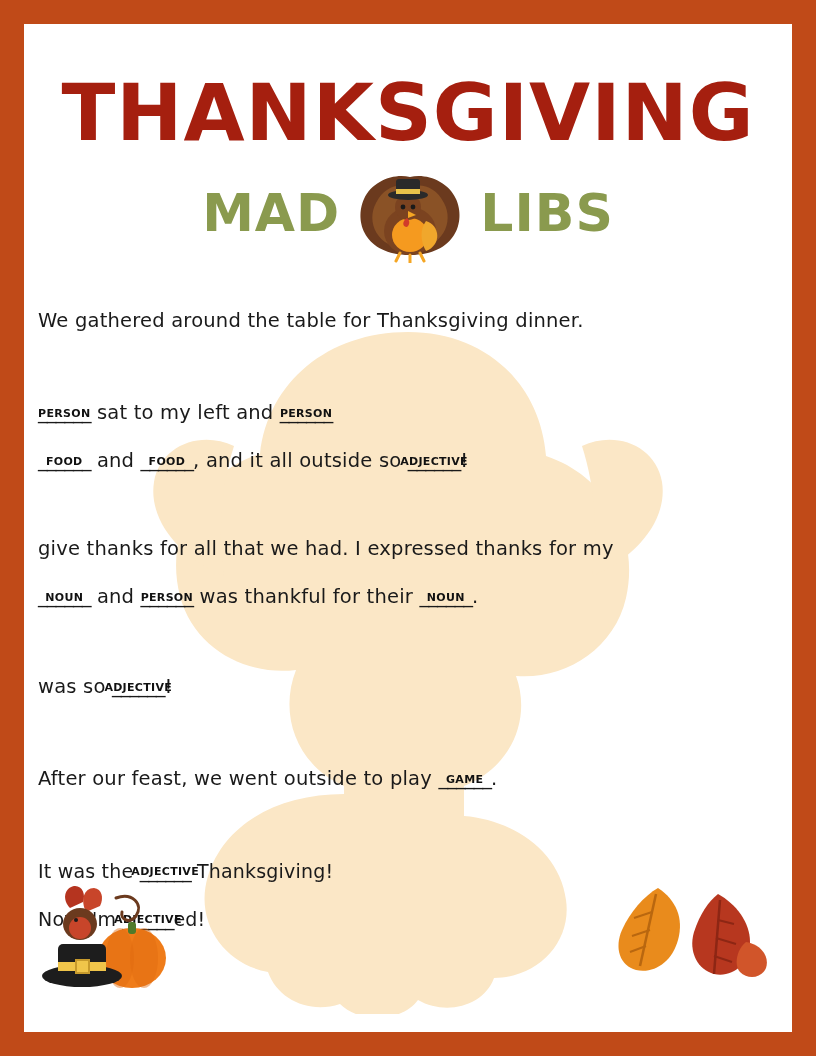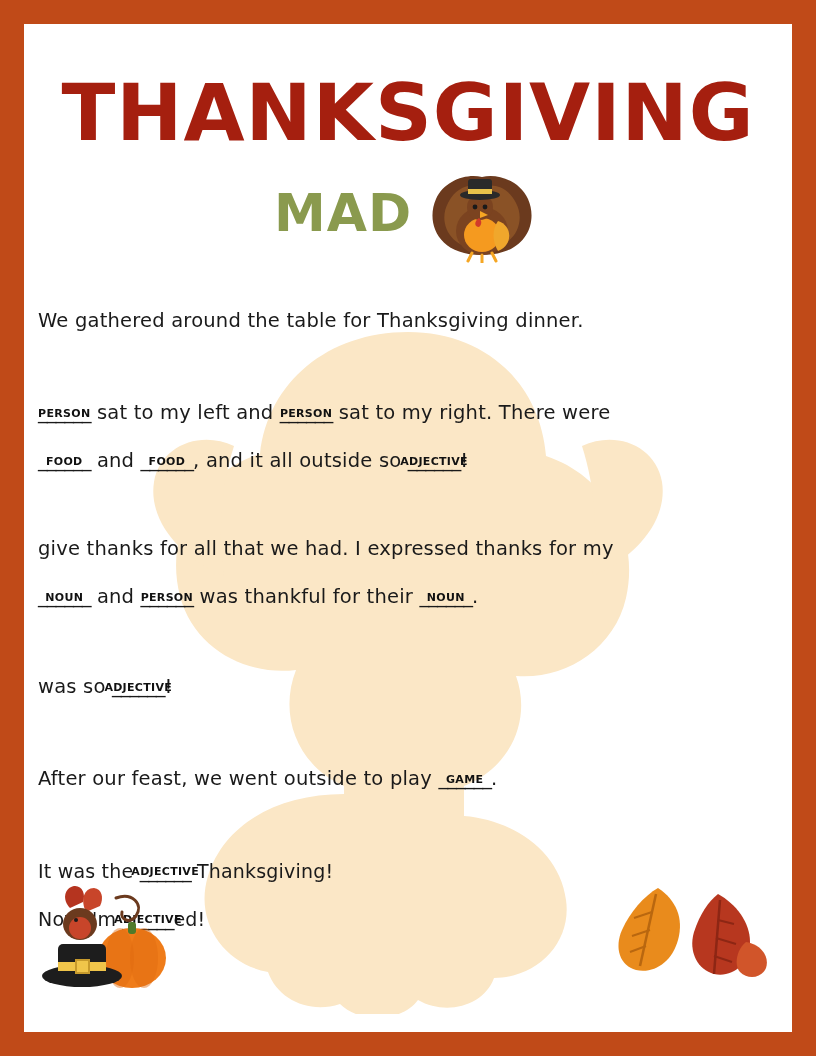--- a/index.html
+++ b/index.html
@@ -179,27 +179,28 @@
           <rect x="46" y="26" width="24" height="5" fill="#e8c24a"></rect>
 
           <circle cx="53" cy="44" r="2.4" fill="#1a1a1a"></circle>
           <circle cx="63" cy="44" r="2.4" fill="#1a1a1a"></circle>
           <path d="M58 48 L66 52 L58 55 Z" fill="#f5a623"></path>
           <path d="M57 55 C52 58 52 64 57 64 C60 62 60 57 57 55 Z" fill="#d13b2a"></path>
 
           <path d="M50 90 L46 98 M60 92 L60 100 M70 90 L74 98" stroke="#f5a623" stroke-width="3" fill="none" stroke-linecap="round"></path>
         </svg>
 
+        <span class="sub-word">LIBS</span>
       </div>
 
       <div class="para p-gap-1">
           <span class="line"><span>We gathered around the table for Thanksgiving dinner.</span></span>
         </div>
       <div class="para p-gap-2">
-          <span class="line"><span class="blank"><span class="rule">______</span><span class="lbl">PERSON</span></span><span> sat to my left and </span><span class="blank"><span class="rule">______</span><span class="lbl">PERSON</span></span><span> sat to my right. There were</span></span>
+          <span class="line"><span class="blank"><span class="rule">______</span><span class="lbl">PERSON</span></span><span> sat to my left and </span><span class="blank"><span class="rule">______</span><span class="lbl">PERSON</span></span></span>
           <span class="line"><span class="blank"><span class="rule">______</span><span class="lbl">FOOD</span></span><span> and </span><span class="blank"><span class="rule">______</span><span class="lbl">FOOD</span></span><span>, and it all outside so </span><span class="blank"><span class="rule">______</span><span class="lbl">ADJECTIVE</span></span><span>!</span></span>
         </div>
       <div class="para p-gap-3">
           <span class="line"><span>give thanks for all that we had. I expressed thanks for my</span></span>
           <span class="line"><span class="blank"><span class="rule">______</span><span class="lbl">NOUN</span></span><span> and </span><span class="blank"><span class="rule">______</span><span class="lbl">PERSON</span></span><span> was thankful for their </span><span class="blank"><span class="rule">______</span><span class="lbl">NOUN</span></span><span>.</span></span>
         </div>
       <div class="para p-gap-4">
           <span class="line"><span>was so </span><span class="blank"><span class="rule">______</span><span class="lbl">ADJECTIVE</span></span><span>!</span></span>
         </div>
       <div class="para p-gap-5">

